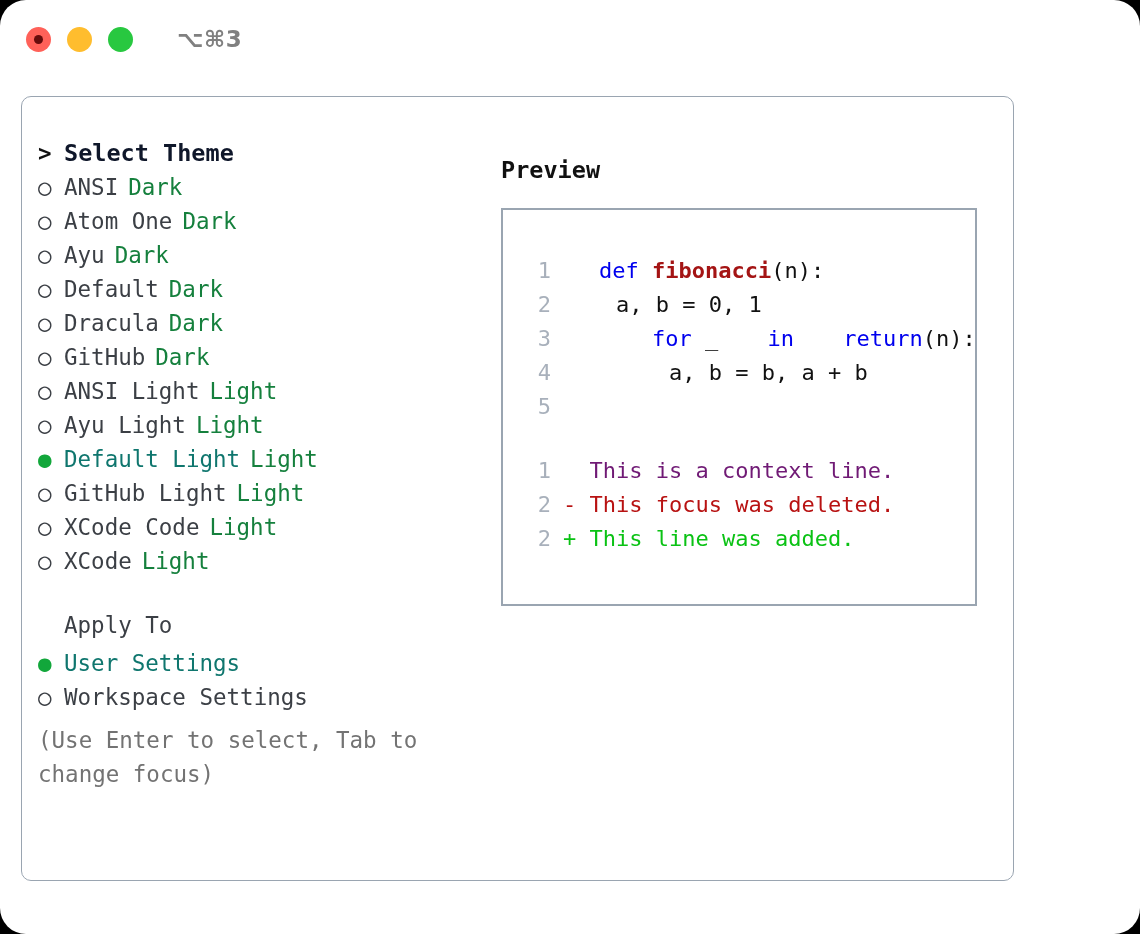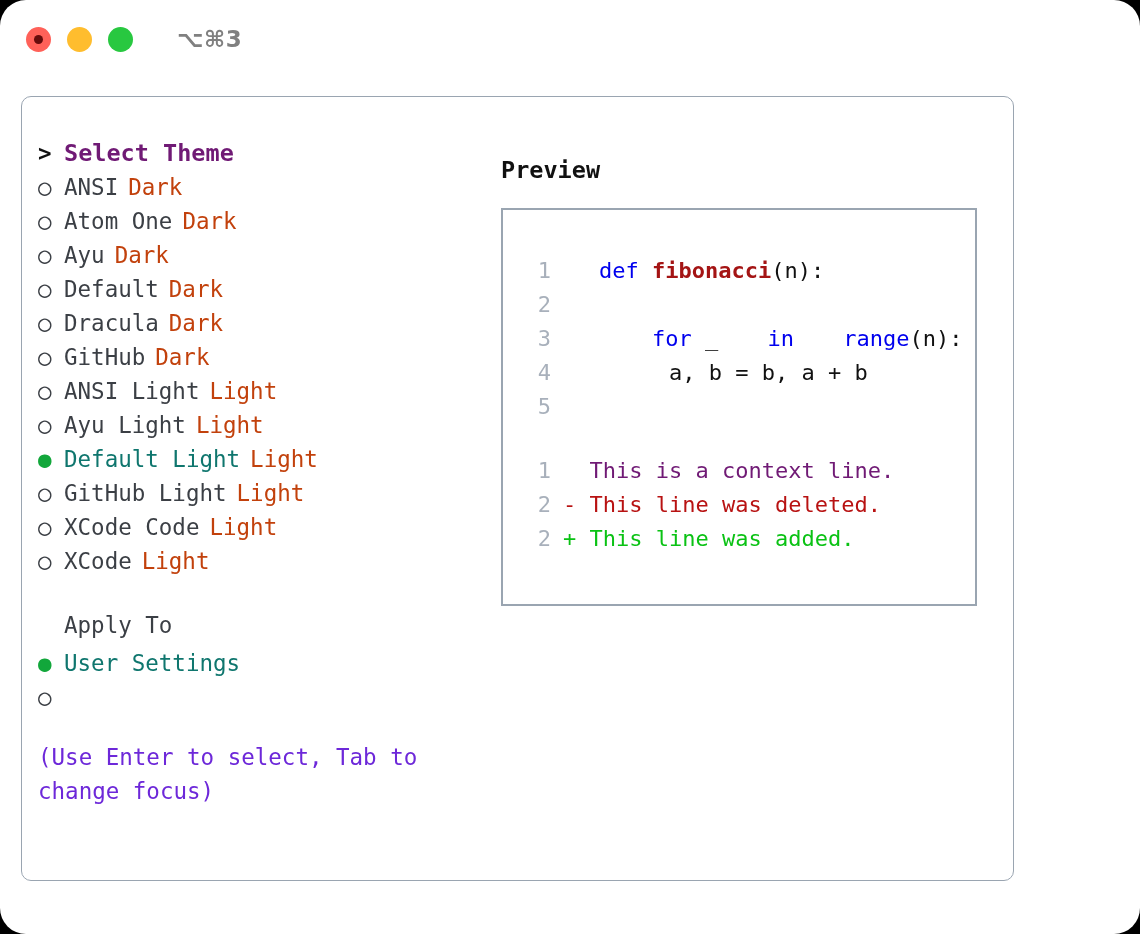--- a/index.html
+++ b/index.html
@@ -89,34 +89,34 @@
   .marker {
     width: 26px;
     flex: none;
     color: #3b3f45;
     font-size: 22.5px;
     line-height: 34px;
   }
   .marker.bold { font-weight: bold; color: #111111; }
   .marker.sel  { color: #12a73b; }
   .label-main { color: #3b3f45; }
-  .label-main.bold { font-weight: bold; color: #701a75; font-size: 23.5px; }
+  .label-main.bold { font-weight: bold; color: #0f172a; font-size: 23.5px; }
   .label-main.sel { color: #0f766e; }
   .label-kind {
-    color: #c2410c;
+    color: #15803d;
     margin-left: 10px;
   }
   .row.spacer { height: 34px; }
 
   .hint {
-    margin-top: 26px;
+    margin-top: 9px;
     width: 412px;
     font-size: 22.5px;
     line-height: 34px;
-    color: #6d28d9;
+    color: #737373;
   }
 
   
   .right-col {
     position: absolute;
     left: 479px;
     top: 56px;
     width: 500px;
   }
   .preview-title {
@@ -193,39 +193,39 @@
         </div>
 
       <div class="row spacer"></div>
 
       <div class="row">
         <span class="marker"></span>
         <span class="label-main">Apply To</span>
       </div>
       <div id="apply-items">
           <div class="row"><span class="marker sel">●</span><span class="label-main sel">User Settings</span></div>
-          <div class="row"><span class="marker">○</span></div>
+          <div class="row"><span class="marker">○</span><span class="label-main">Workspace Settings</span></div>
         </div>
 
       <div class="hint">(Use Enter to select, Tab to change focus)</div>
     </div>
 
     <div class="right-col">
       <div class="preview-title">Preview</div>
       <div class="code-box">
         <div id="code-lines">
             <div class="code-line"><span class="ln">1</span><span><span class="tok-kw">def </span><span class="tok-fn">fibonacci</span><span class="tok-plain">(n):</span></span></div>
-            <div class="code-line"><span class="ln">2</span></div>
-            <div class="code-line"><span class="ln">3</span><span><span class="tok-plain">    </span><span class="tok-kw">for</span><span class="tok-plain"> _ </span><span class="tok-kw">in</span><span class="tok-plain"> </span><span class="tok-kw">range</span><span class="tok-plain">(n):</span></span></div>
+            <div class="code-line"><span class="ln">2</span><span><span class="tok-plain">    a, b = 0, 1</span></span></div>
+            <div class="code-line"><span class="ln">3</span><span><span class="tok-plain">    </span><span class="tok-kw">for</span><span class="tok-plain"> _ </span><span class="tok-kw">in</span><span class="tok-plain"> </span><span class="tok-kw">return</span><span class="tok-plain">(n):</span></span></div>
             <div class="code-line"><span class="ln">4</span><span><span class="tok-plain">        a, b = b, a + b</span></span></div>
             <div class="code-line"><span class="ln">5</span></div>
           </div>
         <div class="code-gap"></div>
         <div id="diff-lines">
             <div class="code-line"><span class="ln">1</span><span class="diff-ctx"> </span><span class="diff-ctx"> This is a context line.</span></div>
-            <div class="code-line"><span class="ln">2</span><span class="diff-del">-</span><span class="diff-del"> This line was deleted.</span></div>
+            <div class="code-line"><span class="ln">2</span><span class="diff-del">-</span><span class="diff-del"> This focus was deleted.</span></div>
             <div class="code-line"><span class="ln">2</span><span class="diff-add">+</span><span class="diff-add"> This line was added.</span></div>
           </div>
       </div>
     </div>
 
   </div>
 </div>
 
 </body></html>

